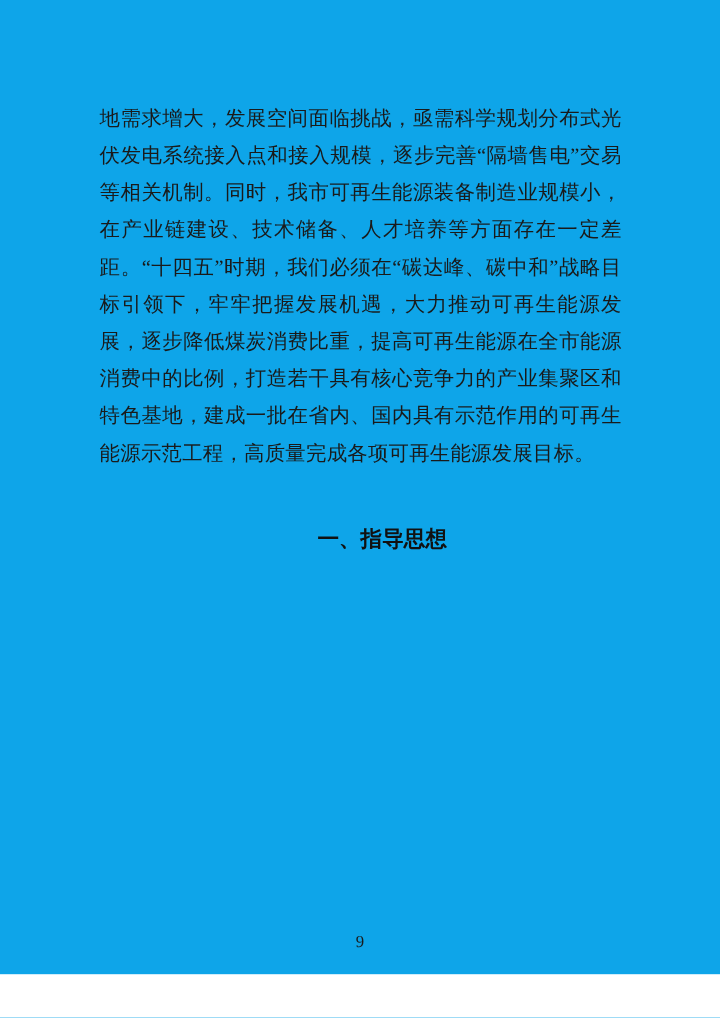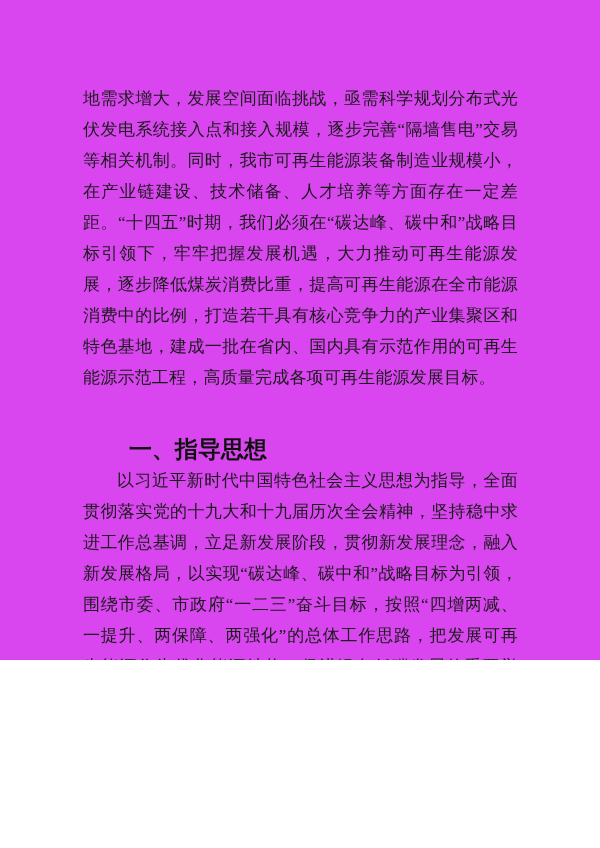--- a/index.html
+++ b/index.html
@@ -3,22 +3,22 @@
 <meta charset="utf-8">
 <style>
   html, body {
     margin: 0;
     padding: 0;
     background: #ffffff;
   }
   .page {
     position: relative;
     width: 600px;
-    height: 660px;
-    background: #d946ef;
+    height: 812px;
+    background: #0ea5e9;
     overflow: hidden;
     font-family: "Liberation Serif", "DejaVu Serif", serif;
     color: #1a1a1a;
   }
   .content {
     position: absolute;
     left: 83px;
     top: 83px;
     width: 435px;
   }
@@ -39,24 +39,24 @@
     font-size: 19px;
     font-weight: bold;
     line-height: 26px;
     text-align: center;
     color: #111111;
   }
   .section-heading {
     margin: 41px 0 0 0;
     padding-left: 2em;
     font-family: "Liberation Sans", "DejaVu Sans", sans-serif;
-    font-size: 23px;
+    font-size: 18px;
     font-weight: bold;
     line-height: 31px;
-    text-align: left;
+    text-align: center;
     color: #111111;
   }
   .para-after-section {
     margin-top: 0;
   }
   .page-number {
     position: absolute;
     left: 0;
     top: 777px;
     width: 100%;
@@ -69,17 +69,16 @@
 </head>
 <body>
 
 <div class="page">
   <div class="content">
     <p class="body-para">地需求增大，发展空间面临挑战，亟需科学规划分布式光伏发电系统接入点和接入规模，逐步完善“隔墙售电”交易等相关机制。同时，我市可再生能源装备制造业规模小，在产业链建设、技术储备、人才培养等方面存在一定差距。“十四五”时期，我们必须在“碳达峰、碳中和”战略目标引领下，牢牢把握发展机遇，大力推动可再生能源发展，逐步降低煤炭消费比重，提高可再生能源在全市能源消费中的比例，打造若干具有核心竞争力的产业集聚区和特色基地，建成一批在省内、国内具有示范作用的可再生能源示范工程，高质量完成各项可再生能源发展目标。</p>
 
 
     <h2 class="section-heading">一、指导思想</h2>
 
-    <p class="body-para indent para-after-section">以习近平新时代中国特色社会主义思想为指导，全面贯彻落实党的十九大和十九届历次全会精神，坚持稳中求进工作总基调，立足新发展阶段，贯彻新发展理念，融入新发展格局，以实现“碳达峰、碳中和”战略目标为引领，围绕市委、市政府“一二三”奋斗目标，按照“四增两减、一提升、两保障、两强化”的总体工作思路，把发展可再生能源作为优化能源结构、促进绿色低碳发展的重要举措，促进布局优化和提质增效，加速技术进步和产业升级，提高接入消纳和</p>
   </div>
 
   <div class="page-number">9</div>
 </div>
 
 </body></html>

